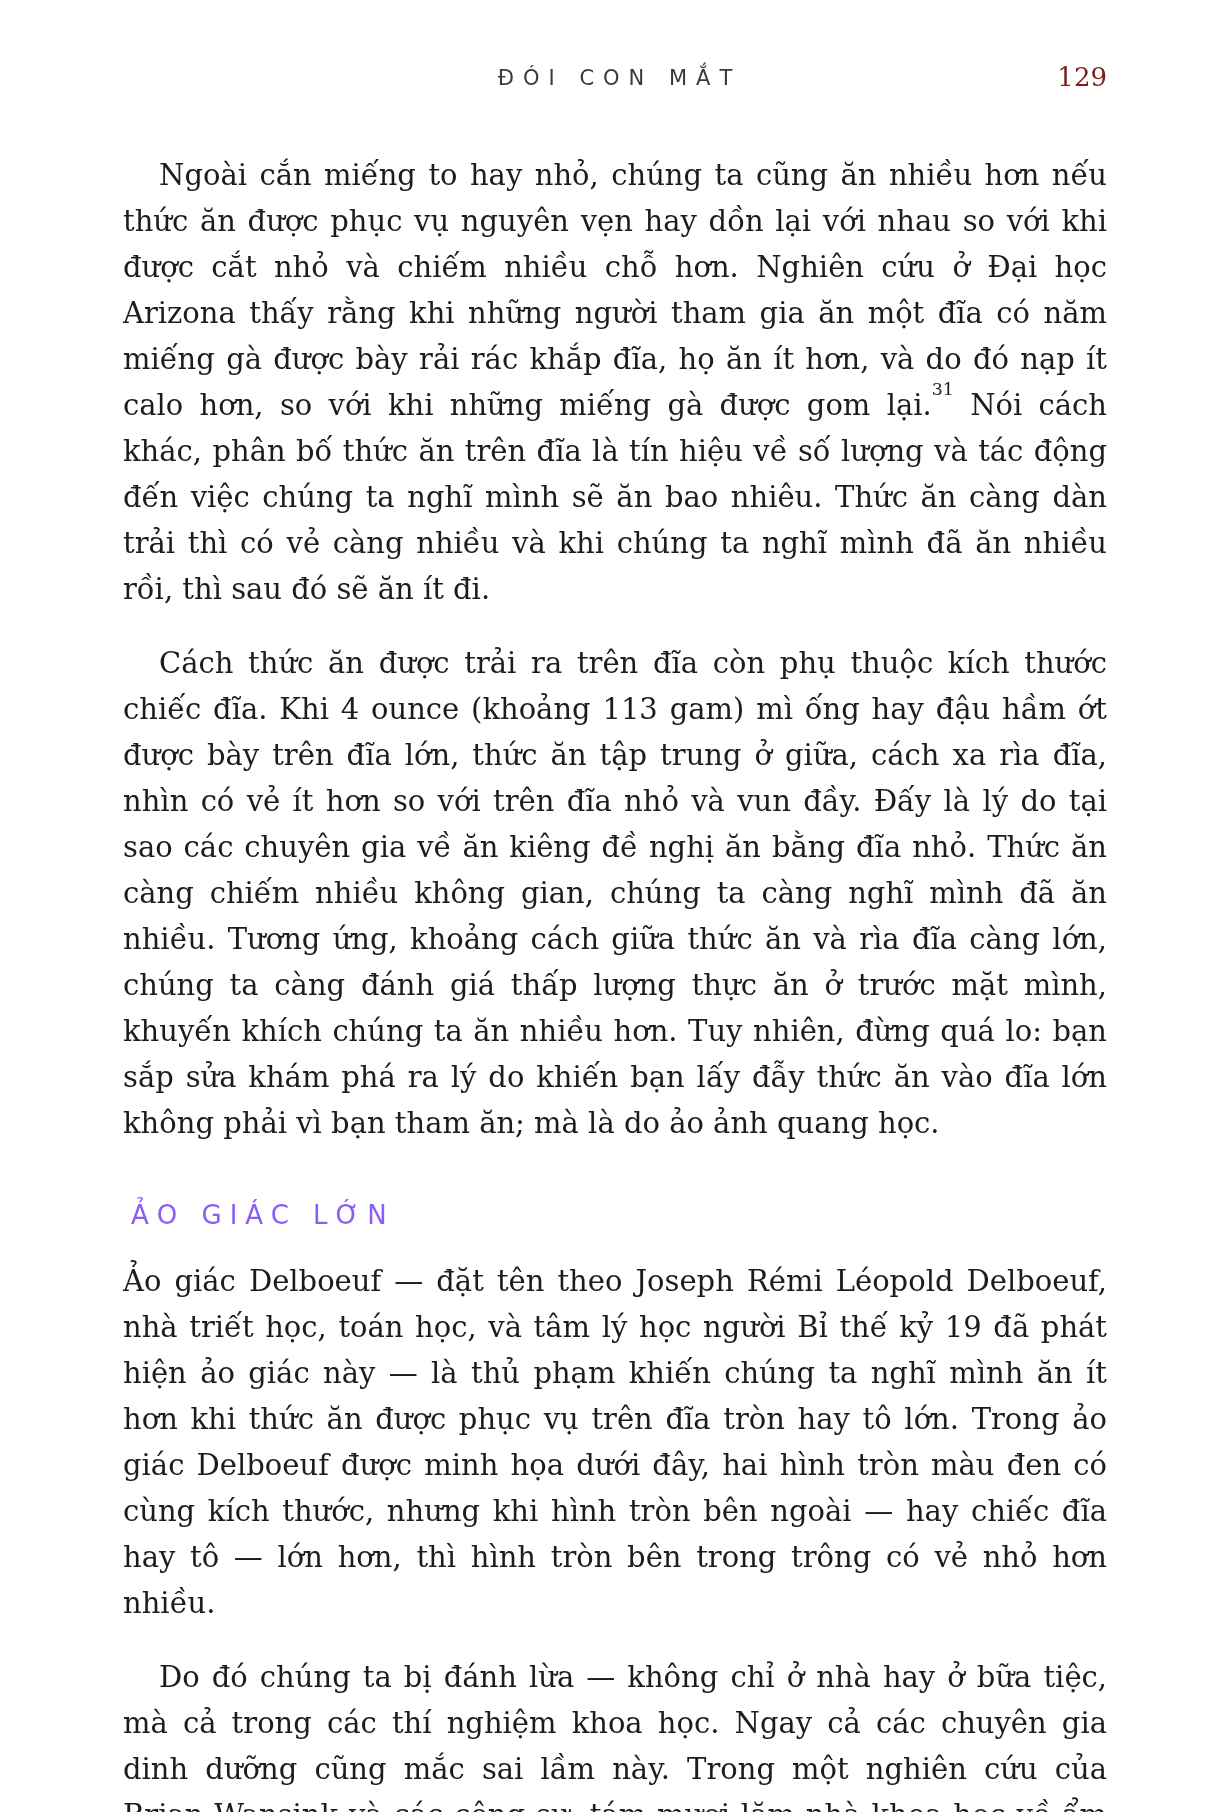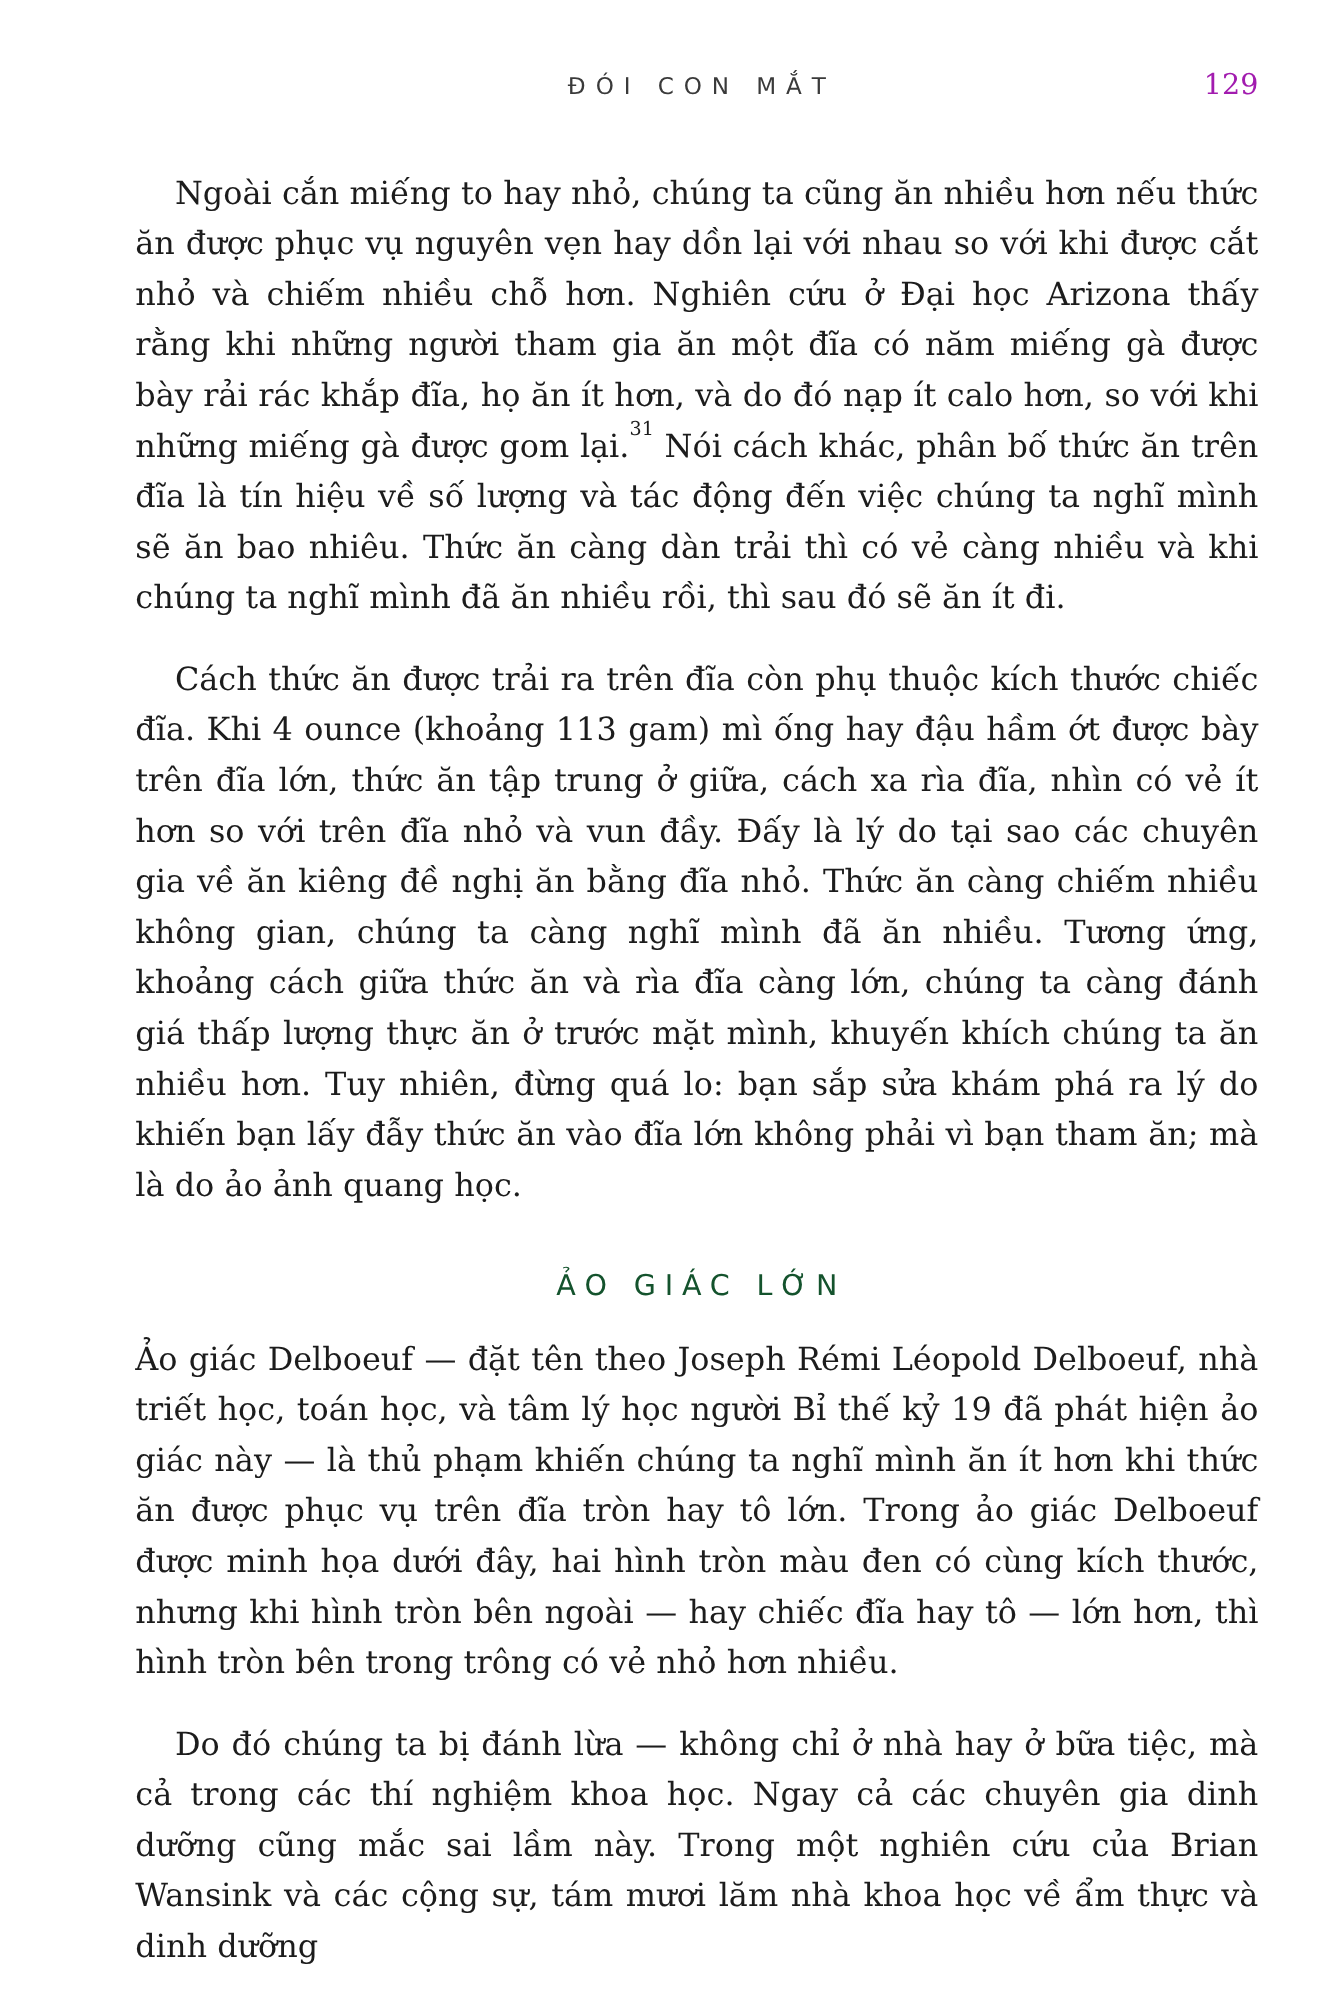--- a/index.html
+++ b/index.html
@@ -12,21 +12,21 @@
     height: 1812px;
     font-family: "DejaVu Serif", "Liberation Serif", serif;
     color: #1c1c1c;
     overflow: hidden;
   }
   .page {
     position: relative;
     width: 1221px;
     height: 1812px;
     box-sizing: border-box;
-    padding: 66px 77px 0 123px;
+    padding: 66px 114px 0 123px;
     background: #ffffff;
   }
   .running-header {
     position: relative;
     height: 36px;
     margin-bottom: 50px;
   }
   .running-title {
     position: absolute;
     left: 0;
@@ -39,21 +39,21 @@
     letter-spacing: 9px;
     color: #3a3a3a;
     text-indent: 9px; 
   }
   .page-number {
     position: absolute;
     right: 0;
     top: -4px;
     font-family: "DejaVu Serif", "Liberation Serif", serif;
     font-size: 26px;
-    color: #a21caf;
+    color: #7f1d1d;
   }
   .text-column {
     font-size: 29px;
     line-height: 46px;
     text-align: justify;
   }
   .text-column p {
     margin: 0;
     padding: 0;
   }
@@ -66,22 +66,21 @@
     line-height: 0;
     position: relative;
     top: -0.55em;
   }
   .section-heading {
     font-family: "DejaVu Sans", "Liberation Sans", sans-serif;
     font-weight: 400;
     font-size: 26px;
     letter-spacing: 8px;
     text-indent: 8px;
-    text-align: center;
-    color: #14532d;
+    color: #8b5cf6;
     margin: 46px 0 20px 0;
   }
 </style>
 </head>
 <body>
 
 <div class="page">
   <div class="running-header">
     <div class="running-title">ĐÓI CON MẮT</div>
     <div class="page-number">129</div>

